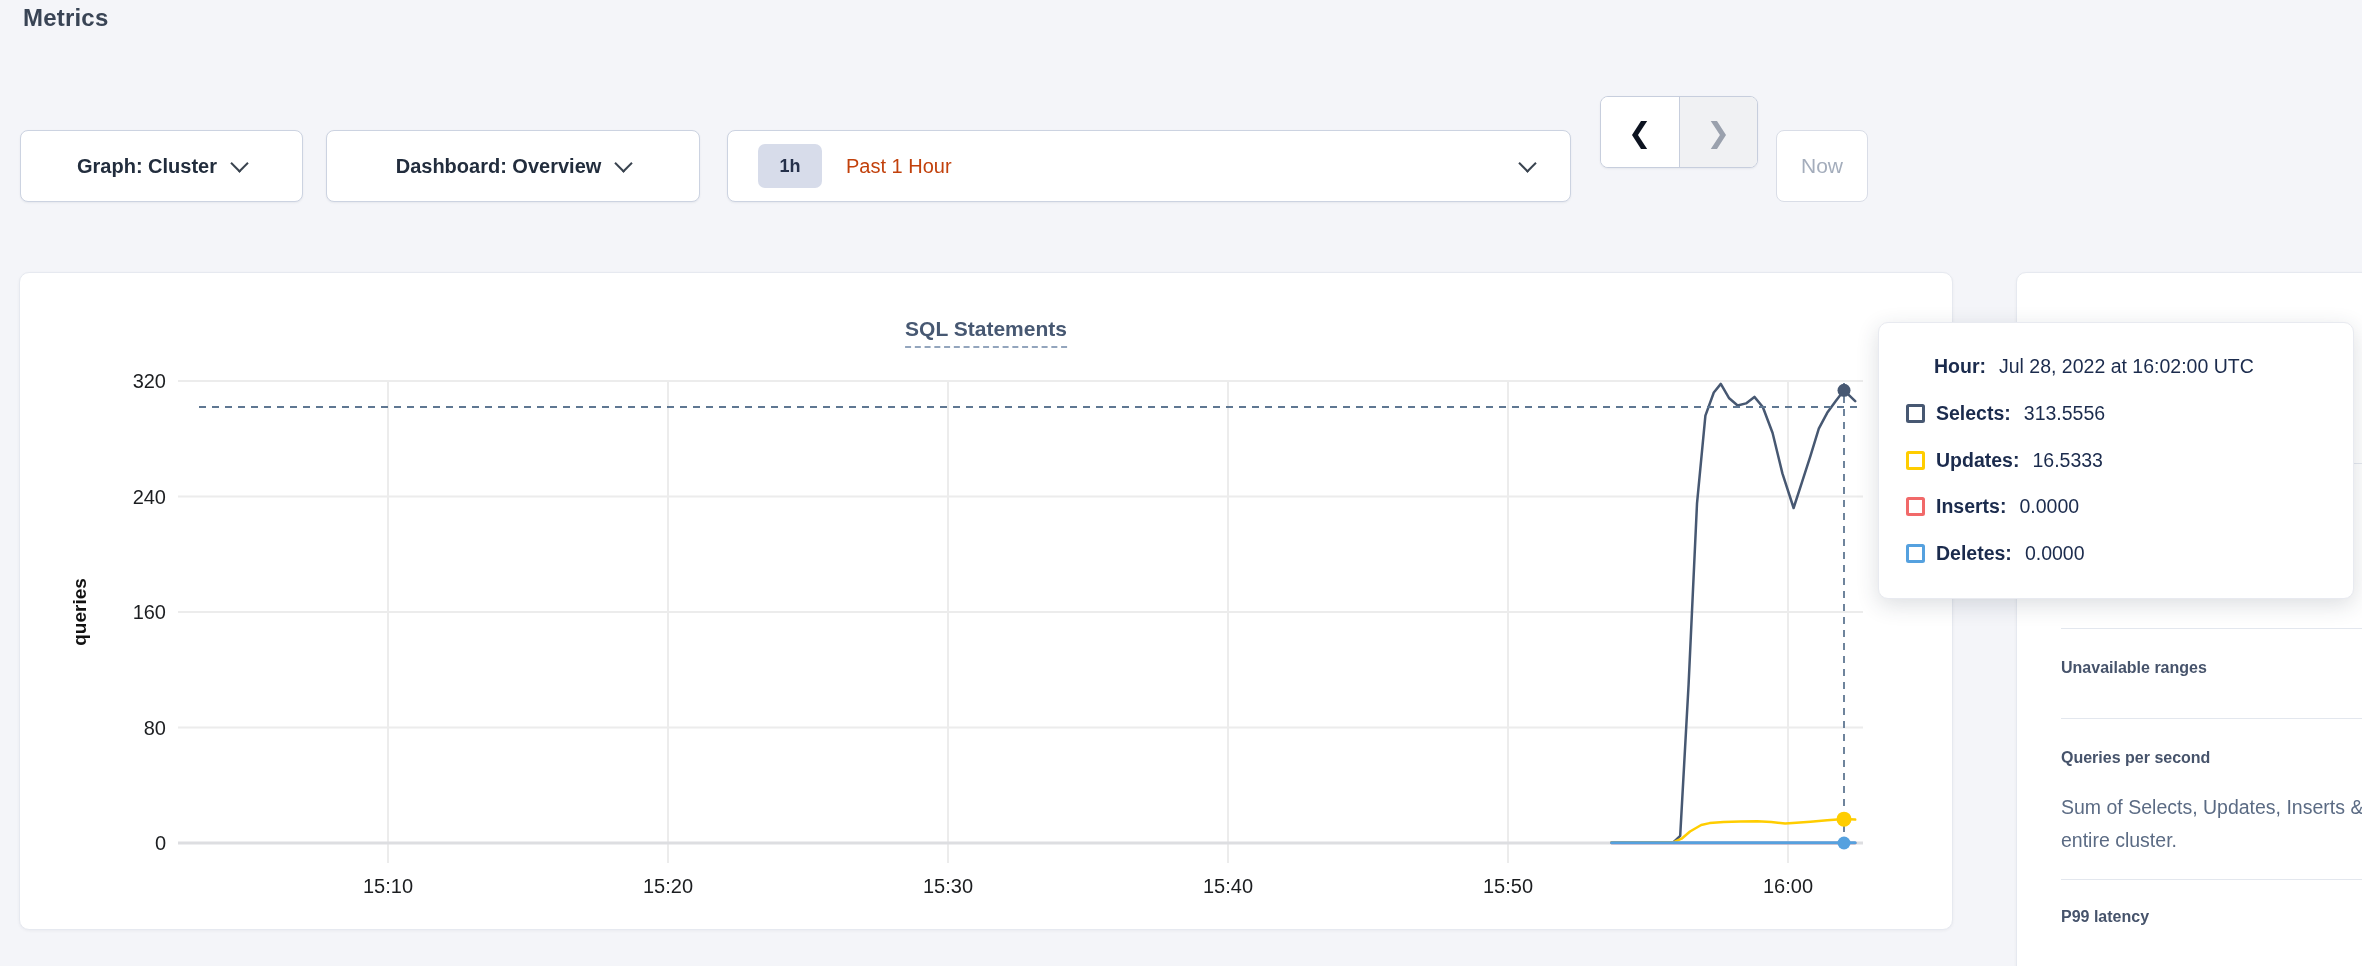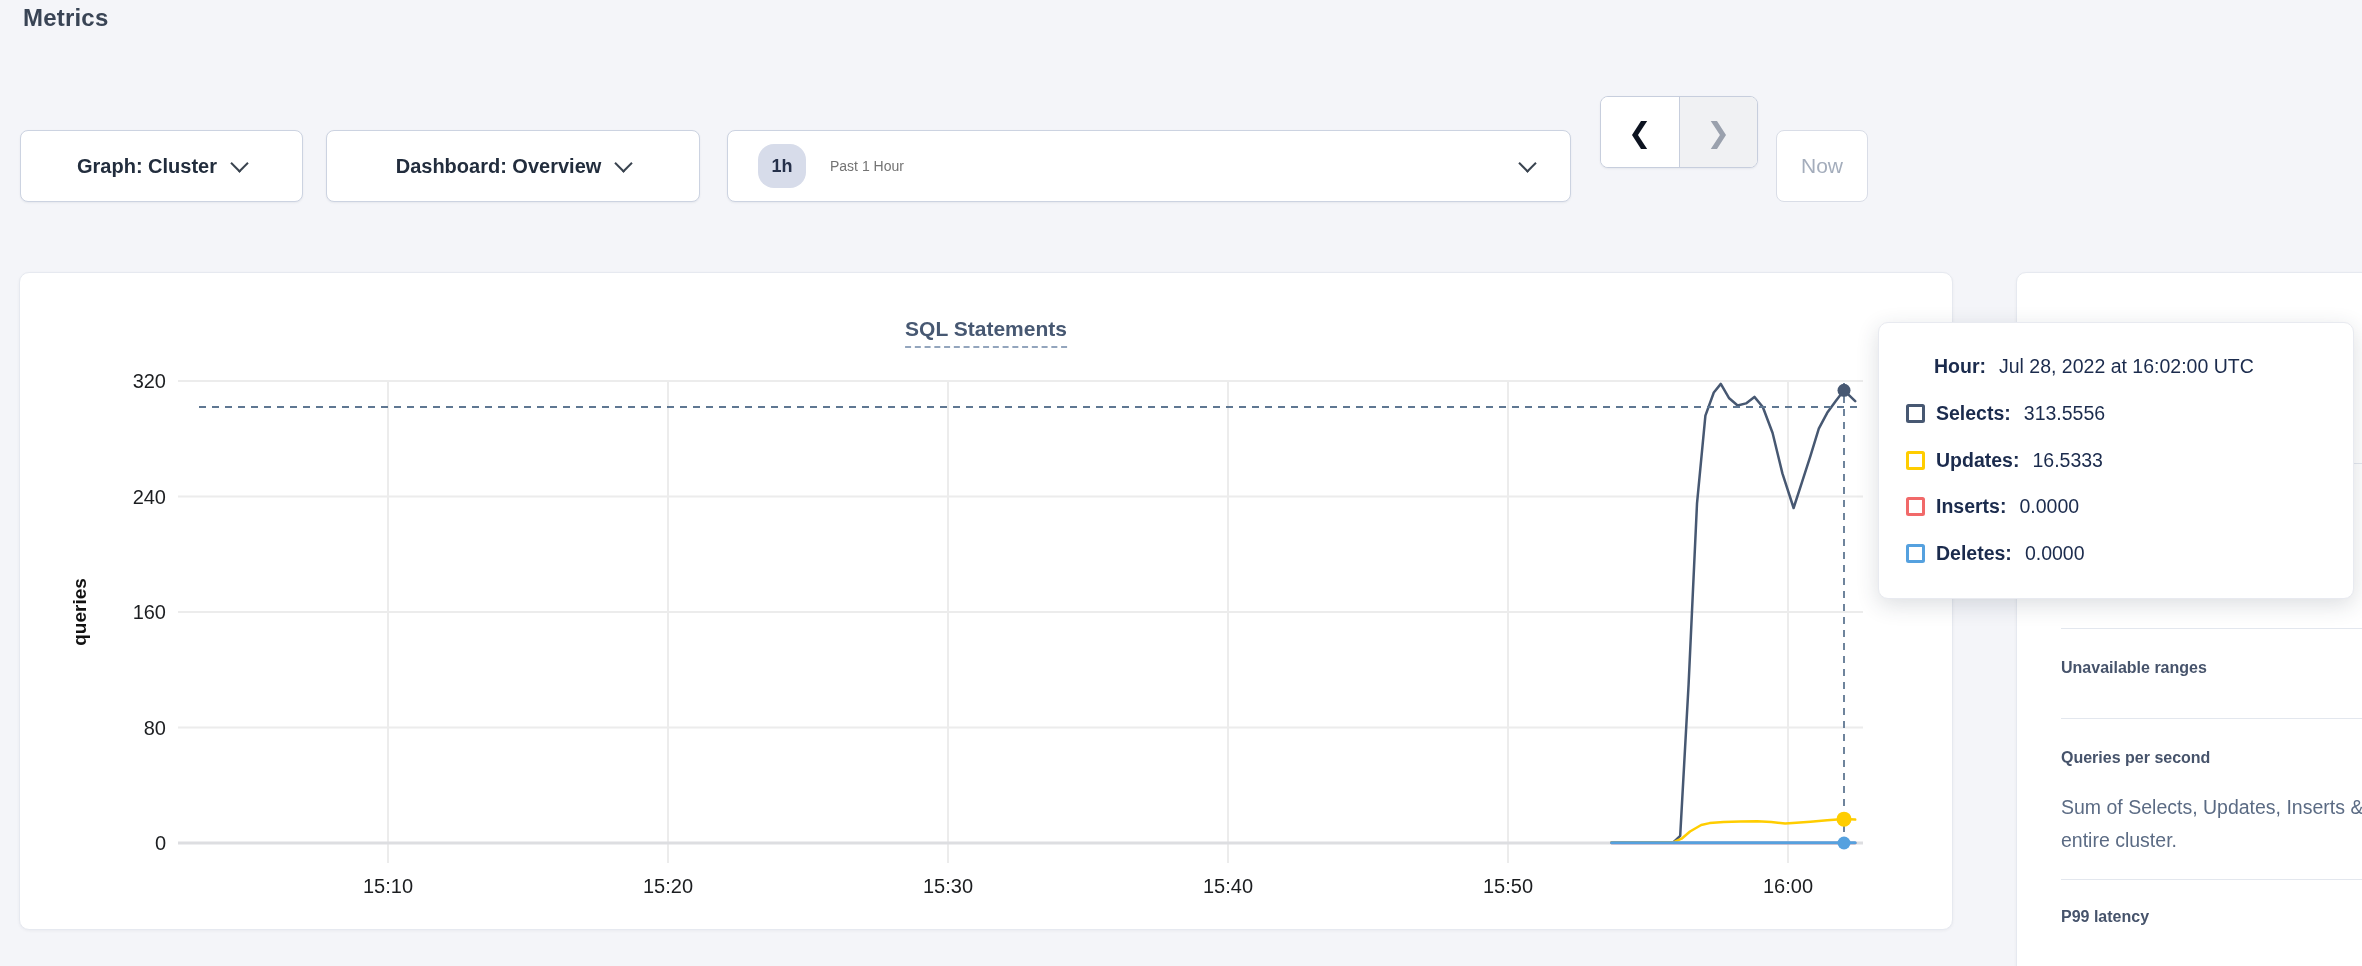--- a/index.html
+++ b/index.html
@@ -26,25 +26,25 @@
   .chev{
     display:inline-block;width:11px;height:11px;flex:0 0 auto;
     border-right:2.5px solid #39434f;border-bottom:2.5px solid #39434f;
     transform:rotate(45deg);margin-left:16px;margin-top:-6px;
   }
   .time-range{
     left:727px;width:844px;justify-content:flex-start;
     padding:0 30px;font-weight:400;
   }
   .time-badge{
-    background:#d7dcea;border-radius:16px;width:48px;height:44px;
+    background:#d7dcea;border-radius:7px;width:64px;height:44px;
     display:flex;align-items:center;justify-content:center;
     font-weight:700;font-size:18px;color:#25304a;flex:0 0 auto;
   }
-  .time-label{margin-left:24px;font-size:14px;color:#737373;}
+  .time-label{margin-left:24px;font-size:20px;color:#c2410c;}
   .time-range .chev{margin-left:auto;margin-right:6px;}
   .pager{
     position:absolute;left:1600px;top:96px;width:158px;height:72px;box-sizing:border-box;
     display:flex;border:1px solid #c7cedd;border-radius:8px;overflow:hidden;
     background:#fff;box-shadow:0 1px 2px rgba(70,80,100,.08);
   }
   .pager-half{flex:1;display:flex;align-items:center;justify-content:center;font-size:28px;cursor:pointer;}
   .pager-prev{color:#0d1320;background:#fff;border-right:1px solid #c7cedd;}
   .pager-next{color:#9aa1ad;background:#f0f1f3;cursor:default;}
   .now-btn{

